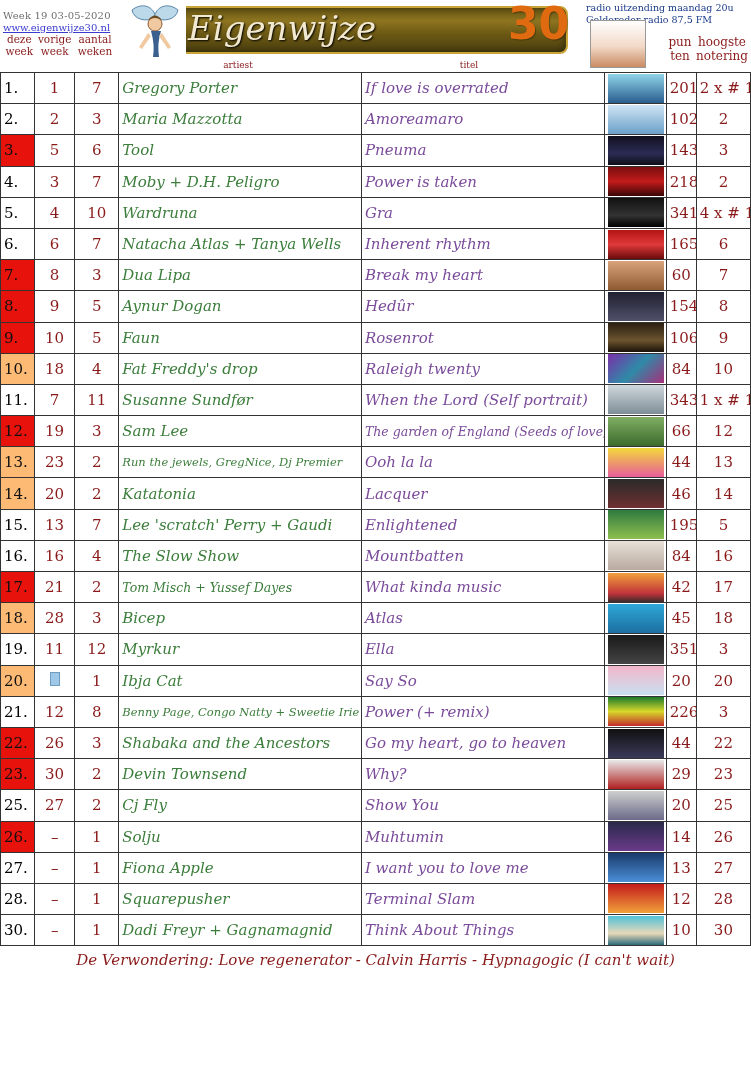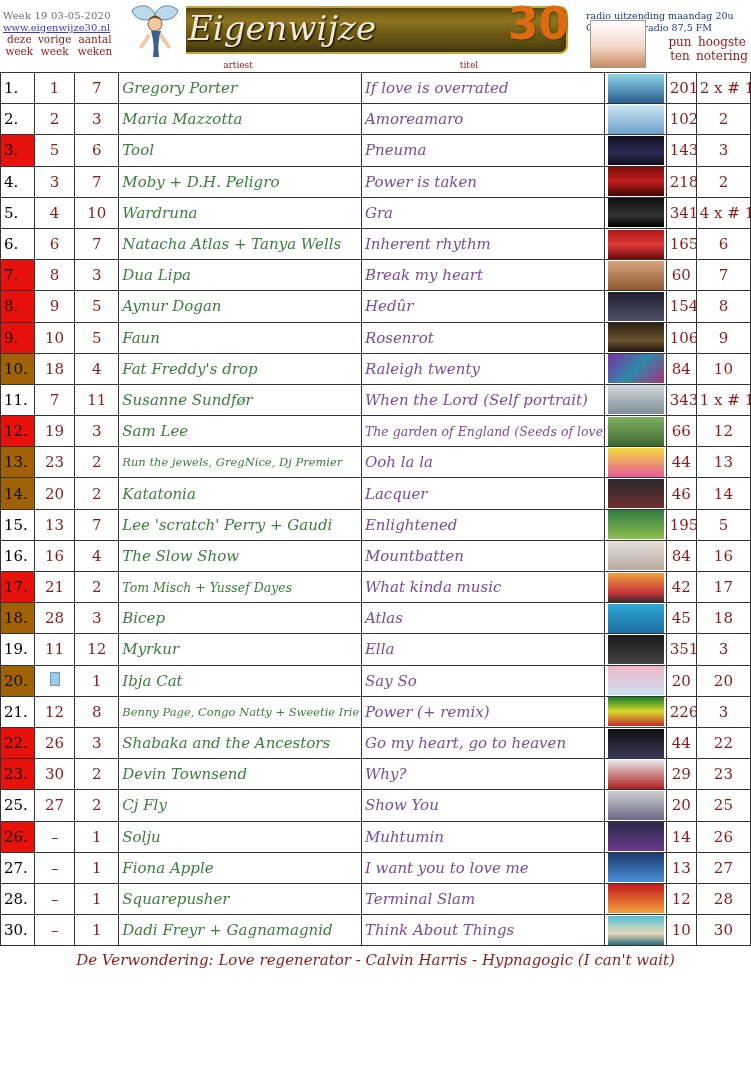--- a/index.html
+++ b/index.html
@@ -97,21 +97,21 @@
     font-size: 9px;
     color: #8a1a1a;
   }
   .hdr-sub .a { width: 240px; text-align: center; }
   .hdr-sub .b { width: 222px; text-align: center; }
 
   .hdr-right {
     flex: 1;
     position: relative;
     padding-left: 6px;
-    padding-top: 10px;
+    padding-top: 2px;
     font-size: 9.5px;
     color: #1a3a8a;
   }
   .hdr-right .line { display:block; line-height: 1.3; color:#1a3a8a;}
   .hdr-logo {
     position: absolute;
     left: 10px; top: 20px;
     width: 56px; height: 48px;
     border: 1px solid #999;
     background: linear-gradient(180deg,#ffffff 0%, #f3d9c8 55%, #c98b62 100%);
@@ -146,21 +146,21 @@
   .c-pos   { width: 34px; text-align: left; font-size: 15px; padding-left:4px;}
   .c-prev  { width: 40px; text-align: center; color:#8a1a1a; }
   .c-weeks { width: 44px; text-align: center; color:#8a1a1a; }
   .c-art   { width: 242px; color: #3b7d3b; font-style: italic; font-size: 16px; }
   .c-tit   { width: 242px; color: #7a4b9a; font-style: italic; font-size: 16px; }
   .c-img   { width: 62px; padding: 0; text-align: center; }
   .c-pts   { width: 30px; text-align: center; font-size: 11px; color:#8a1a1a; }
   .c-not   { width: 54px; text-align: center; font-size: 13px; color:#8a1a1a; }
 
   .c-pos.red    { background: #e8120c; color: #111; }
-  .c-pos.yellow { background: #a16207; color: #111; }
+  .c-pos.yellow { background: #fdba74; color: #111; }
   .c-pos.plain  { background: transparent; }
 
   .c-art.small, .c-tit.small { font-size: 12.5px; }
   .c-art.smaller, .c-tit.smaller { font-size: 11.5px; }
 
   .thumb {
     width: 56px; height: 29px;
     display: inline-block;
     vertical-align: middle;
     background: #111;

